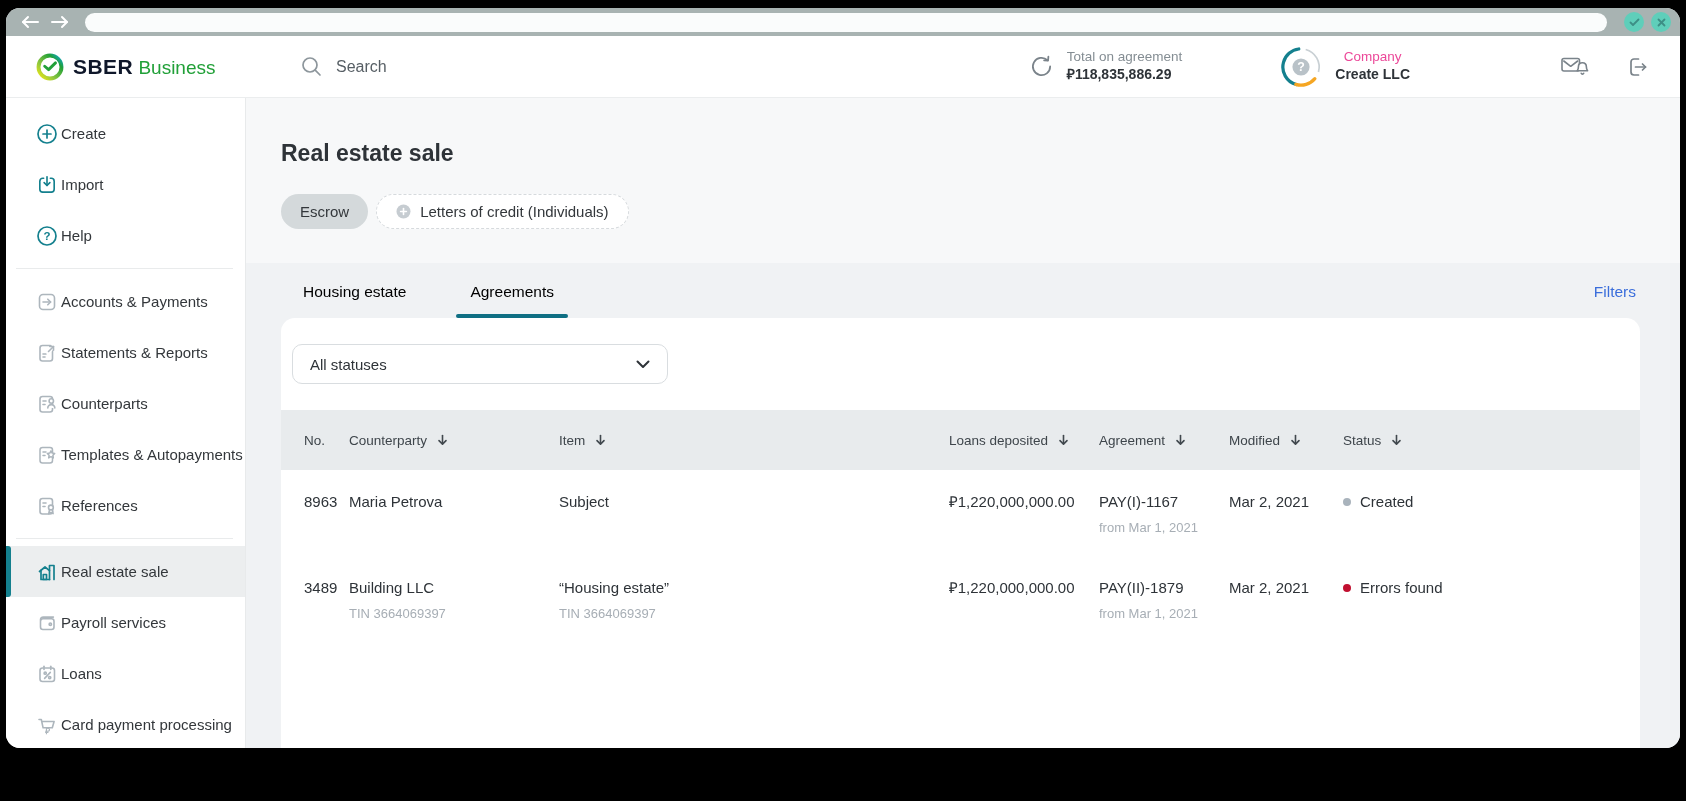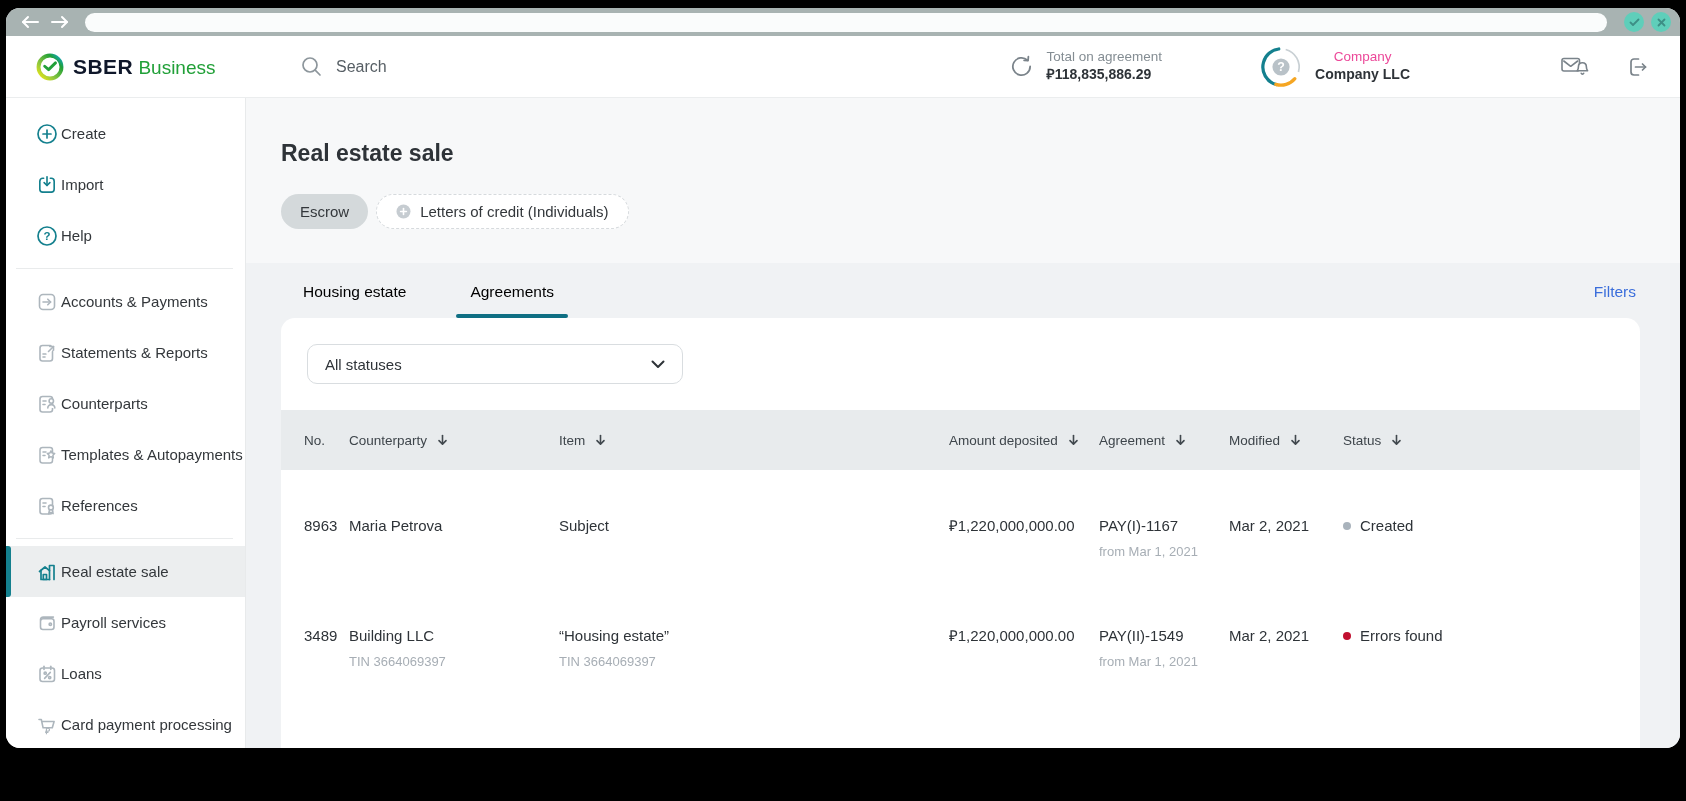--- a/index.html
+++ b/index.html
@@ -50,24 +50,24 @@
   .chip { height:35px; border-radius:18px; display:inline-flex; align-items:center; padding:0 19px; font-size:15px; color:#33373B; cursor:pointer; }
   .chip.selected { background:#D4D9DB; }
   .chip.ghost { background:#fff; border:1.5px dashed #D6DADD; margin-left:8px; gap:9px; }
   .btn-primary { margin-left:auto; height:38px; padding:0 29px; border:none; border-radius:20px; background:#14808E; color:#fff; font-size:15px; font-weight:600; cursor:pointer; font-family:inherit; }
   .content { flex:1; display:flex; flex-direction:column; padding:0 40px 0 35px; min-height:0; }
   .tabs-row { display:flex; align-items:flex-end; padding-left:22px; flex:0 0 auto; }
   .tab { margin-right:64px; font-size:15.5px; color:#000000; position:relative; padding:20px 0 17px; cursor:pointer; }
   .tab.active::after { content:""; position:absolute; left:-14px; right:-14px; bottom:0; height:4px; border-radius:3px; background:#0F6F83; }
   .filters-link { margin-left:auto; font-size:15.5px; color:#3B6EDB; text-decoration:none; padding:20px 4px 17px; cursor:pointer; }
   .card { background:#fff; border-radius:14px 14px 0 0; flex:1; padding-top:26px; min-height:0; }
-  .select { width:376px; height:40px; border:1px solid #D9DDE0; border-radius:10px; margin-left:26px; display:flex; align-items:center; padding:0 17px; font-size:15px; color:#2E3338; background:#fff; cursor:pointer; }
+  .select { width:376px; height:40px; border:1px solid #D9DDE0; border-radius:10px; margin-left:11px; display:flex; align-items:center; padding:0 17px; font-size:15px; color:#2E3338; background:#fff; cursor:pointer; }
   .select .chev { margin-left:auto; display:flex; }
   
-  .tgrid { display:grid; grid-template-columns:45px 210px 390px 150px 130px 114px 1fr; padding-left:23px;margin-top:24px; }
+  .tgrid { display:grid; grid-template-columns:45px 210px 390px 150px 130px 114px 1fr; padding-left:23px; }
   .thead { margin-top:26px; background:#E8EBED; height:60px; align-items:center; font-size:13.5px; color:#3E454B; }
   .th { display:flex; align-items:center; gap:10px; cursor:pointer; }
   .trow { padding-top:23px; min-height:86px; font-size:15px; color:#2E3338; align-items:start; cursor:pointer; }
   .cell { line-height:1.2; }
   .sub { font-size:13px; color:#A7AEB5; margin-top:9px; }
   .status-cell { display:flex; align-items:center; gap:9px; }
   .dot { width:8px; height:8px; border-radius:50%; flex:0 0 auto; }
   .ico { display:inline-flex; }
 </style>
 </head>
@@ -162,21 +162,21 @@
             <circle cx="22" cy="22" r="19" fill="#fff"></circle>
             <circle cx="22" cy="22" r="19" stroke="#C9D0D4" stroke-width="1.8" stroke-dasharray="30 89.4" transform="rotate(-75 22 22)"></circle>
             <circle cx="22" cy="22" r="19" stroke="#14808E" stroke-width="3.4" stroke-dasharray="52 67.4" transform="rotate(105 22 22)" stroke-linecap="round"></circle>
             <circle cx="22" cy="22" r="19" stroke="#F5A623" stroke-width="3.4" stroke-dasharray="22 97.4" transform="rotate(40 22 22)" stroke-linecap="round"></circle>
             <circle cx="22" cy="22" r="9" fill="#B9C2C8"></circle>
             <text x="22" y="26.5" text-anchor="middle" font-size="13" font-weight="bold" fill="#fff" font-family="Liberation Sans, sans-serif">?</text>
           </svg>
         </span>
         <span class="metric-texts">
           <span class="metric-label-dark">Company</span>
-          <span class="metric-value">Company LLC</span>
+          <span class="metric-value">Create LLC</span>
         </span>
       </div>
 
       <div class="icon-group">
         <button class="icon-btn">
           <span class="ico">
             <svg width="30" height="25" viewBox="0 0 30 25" fill="none" stroke="#7A838A" stroke-width="1.6" stroke-linecap="round" stroke-linejoin="round">
               <rect x="2" y="4.5" width="17.5" height="12.5" rx="2"></rect>
               <polyline points="3.8 7 10.7 12.3 17.7 7"></polyline>
               <path d="M22.4 8.8c2.4 0 4 1.8 4 4.3 0 2.3.6 3.1 1.2 3.7H17.2c.6-.6 1.2-1.4 1.2-3.7 0-2.5 1.6-4.3 4-4.3z" fill="#fff"></path>
@@ -391,21 +391,21 @@
             <div class="th">
               <span>Item</span>
               <span class="ico">
                   <svg width="11" height="12" viewBox="0 0 11 12" fill="none" stroke="#41484E" stroke-width="1.6" stroke-linecap="round" stroke-linejoin="round">
                     <line x1="5.5" y1="1.5" x2="5.5" y2="9.8"></line>
                     <polyline points="2 6.6 5.5 10.1 9 6.6"></polyline>
                   </svg>
                 </span>
             </div>
             <div class="th">
-              <span>Amount deposited</span>
+              <span>Loans deposited</span>
               <span class="ico">
                   <svg width="11" height="12" viewBox="0 0 11 12" fill="none" stroke="#41484E" stroke-width="1.6" stroke-linecap="round" stroke-linejoin="round">
                     <line x1="5.5" y1="1.5" x2="5.5" y2="9.8"></line>
                     <polyline points="2 6.6 5.5 10.1 9 6.6"></polyline>
                   </svg>
                 </span>
             </div>
             <div class="th">
               <span>Agreement</span>
               <span class="ico">
@@ -460,21 +460,21 @@
             <div class="cell">
               <div>Building LLC</div>
               <div class="sub">TIN 3664069397</div>
             </div>
             <div class="cell">
               <div>“Housing estate”</div>
               <div class="sub">TIN 3664069397</div>
             </div>
             <div class="cell">₽1,220,000,000.00</div>
             <div class="cell">
-              <div>PAY(II)-1549</div>
+              <div>PAY(II)-1879</div>
               <div class="sub">from Mar 1, 2021</div>
             </div>
             <div class="cell">Mar 2, 2021</div>
             <div class="cell status-cell">
               <span class="dot" style="background: rgb(193, 16, 48);"></span>
               <span>Errors found</span>
             </div>
           </div>
 
         </div>

